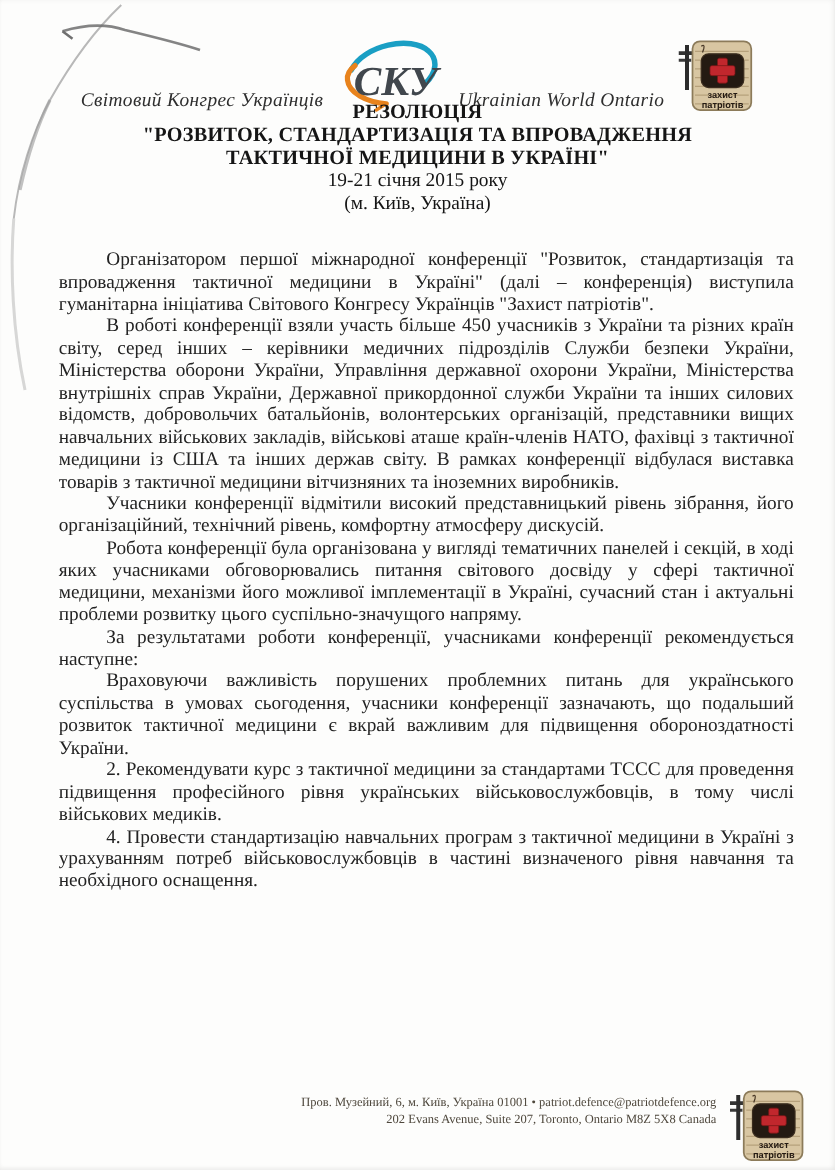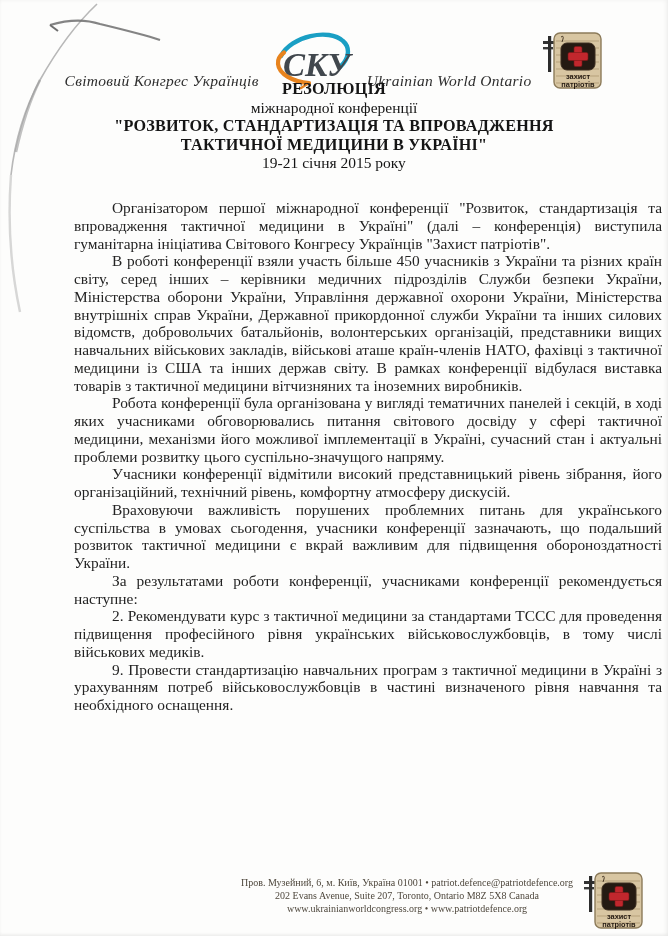--- a/index.html
+++ b/index.html
@@ -24,31 +24,31 @@
   .sku-logo{flex:0 0 auto;margin:0 2px;}
   .badge{flex:0 0 auto;}
   
   .title-block{
     position:absolute;top:80px;left:0;right:0;
     text-align:center;font-size:15.5px;line-height:18.6px;color:#151515;
   }
   .title-block .bold{font-weight:bold;font-size:16.2px;letter-spacing:0.2px;}
   
   .body-text{
-    position:absolute;top:199px;left:74px;width:588px;
+    position:absolute;top:199px;left:47px;width:588px;
     font-size:15.4px;line-height:17.75px;text-align:justify;color:#232323;
   }
   .body-text p{margin:0;text-indent:38px;}
   
   .footer{
     position:absolute;right:24px;bottom:6px;
     display:flex;align-items:flex-start;gap:9px;
   }
   .footer-lines{
-    text-align:center;font-size:10px;line-height:13px;color:#4e473c;
+    text-align:right;font-size:10px;line-height:13px;color:#4e473c;
     padding-top:4px;white-space:nowrap;
   }
   .badge text{font-family:"Liberation Sans", sans-serif;font-weight:bold;}
 </style>
 </head>
 <body>
 
 <div class="page">
 
   <svg class="crease" width="230" height="330" viewBox="0 0 230 330">
@@ -91,42 +91,41 @@
         <rect x="33" y="14.5" width="8" height="20" rx="1.6"></rect>
         <rect x="27" y="20.5" width="20" height="8" rx="1.6"></rect>
       </g>
       <text x="37" y="46.5" font-size="7.4" text-anchor="middle" fill="#241a12">захист</text>
       <text x="37" y="54.5" font-size="7.4" text-anchor="middle" fill="#241a12">патріотів</text>
     </svg>
   </div>
 
   <div class="title-block">
     <div class="bold">РЕЗОЛЮЦІЯ</div>
-    <div>міжнародної конференції</div>
     <div class="bold">"РОЗВИТОК, СТАНДАРТИЗАЦІЯ ТА ВПРОВАДЖЕННЯ</div>
     <div class="bold">ТАКТИЧНОЇ МЕДИЦИНИ В УКРАЇНІ"</div>
     <div>19-21 січня 2015 року</div>
+    <div>(м. Київ, Україна)</div>
   </div>
 
   <div class="body-text">
     <p>Організатором першої міжнародної конференції "Розвиток, стандартизація та впровадження тактичної медицини в Україні" (далі – конференція) виступила гуманітарна ініціатива Світового Конгресу Українців "Захист патріотів".</p>
     <p>В роботі конференції взяли участь більше 450 учасників з України та різних країн світу, серед інших – керівники медичних підрозділів Служби безпеки України, Міністерства оборони України, Управління державної охорони України, Міністерства внутрішніх справ України, Державної прикордонної служби України та інших силових відомств, добровольчих батальйонів, волонтерських організацій, представники вищих навчальних військових закладів, військові аташе країн-членів НАТО, фахівці з тактичної медицини із США та інших держав світу. В рамках конференції відбулася виставка товарів з тактичної медицини вітчизняних та іноземних виробників.</p>
+    <p>Учасники конференції відмітили високий представницький рівень зібрання, його організаційний, технічний рівень, комфортну атмосферу дискусій.</p>
     <p>Робота конференції була організована у вигляді тематичних панелей і секцій, в ході яких учасниками обговорювались питання світового досвіду у сфері тактичної медицини, механізми його можливої імплементації в Україні, сучасний стан і актуальні проблеми розвитку цього суспільно-значущого напряму.</p>
-    <p>Учасники конференції відмітили високий представницький рівень зібрання, його організаційний, технічний рівень, комфортну атмосферу дискусій.</p>
+    <p>За результатами роботи конференції, учасниками конференції рекомендується наступне:</p>
     <p>Враховуючи важливість порушених проблемних питань для українського суспільства в умовах сьогодення, учасники конференції зазначають, що подальший розвиток тактичної медицини є вкрай важливим для підвищення обороноздатності України.</p>
-    <p>За результатами роботи конференції, учасниками конференції рекомендується наступне:</p>
     <p>2. Рекомендувати курс з тактичної медицини за стандартами ТССС для проведення підвищення професійного рівня українських військовослужбовців, в тому числі військових медиків.</p>
-    <p>9. Провести стандартизацію навчальних програм з тактичної медицини в Україні з урахуванням потреб військовослужбовців в частині визначеного рівня навчання та необхідного оснащення.</p>
+    <p>4. Провести стандартизацію навчальних програм з тактичної медицини в Україні з урахуванням потреб військовослужбовців в частині визначеного рівня навчання та необхідного оснащення.</p>
   </div>
 
   <div class="footer">
     <div class="footer-lines">
       <div>Пров. Музейний, 6, м. Київ, Україна 01001 • patriot.defence@patriotdefence.org</div>
       <div>202 Evans Avenue, Suite 207, Toronto, Ontario M8Z 5X8 Canada</div>
-      <div>www.ukrainianworldcongress.org • www.patriotdefence.org</div>
     </div>
 
     <svg class="badge" width="62" height="58" viewBox="0 0 62 58">
       <rect x="2" y="9" width="13" height="3" fill="#333"></rect>
       <rect x="2" y="15" width="10" height="2.4" fill="#3a3a3a"></rect>
       <rect x="7" y="4" width="3.2" height="36" fill="#2c2c2c"></rect>
       <rect x="13" y="1" width="47" height="55" rx="6" fill="#d8c6a2" stroke="#8c7b5a" stroke-width="1.4"></rect>
       <g stroke="#b6a17b" stroke-width="1">
         <line x1="15" y1="9" x2="58" y2="9"></line>
           <line x1="15" y1="16" x2="58" y2="16"></line>

